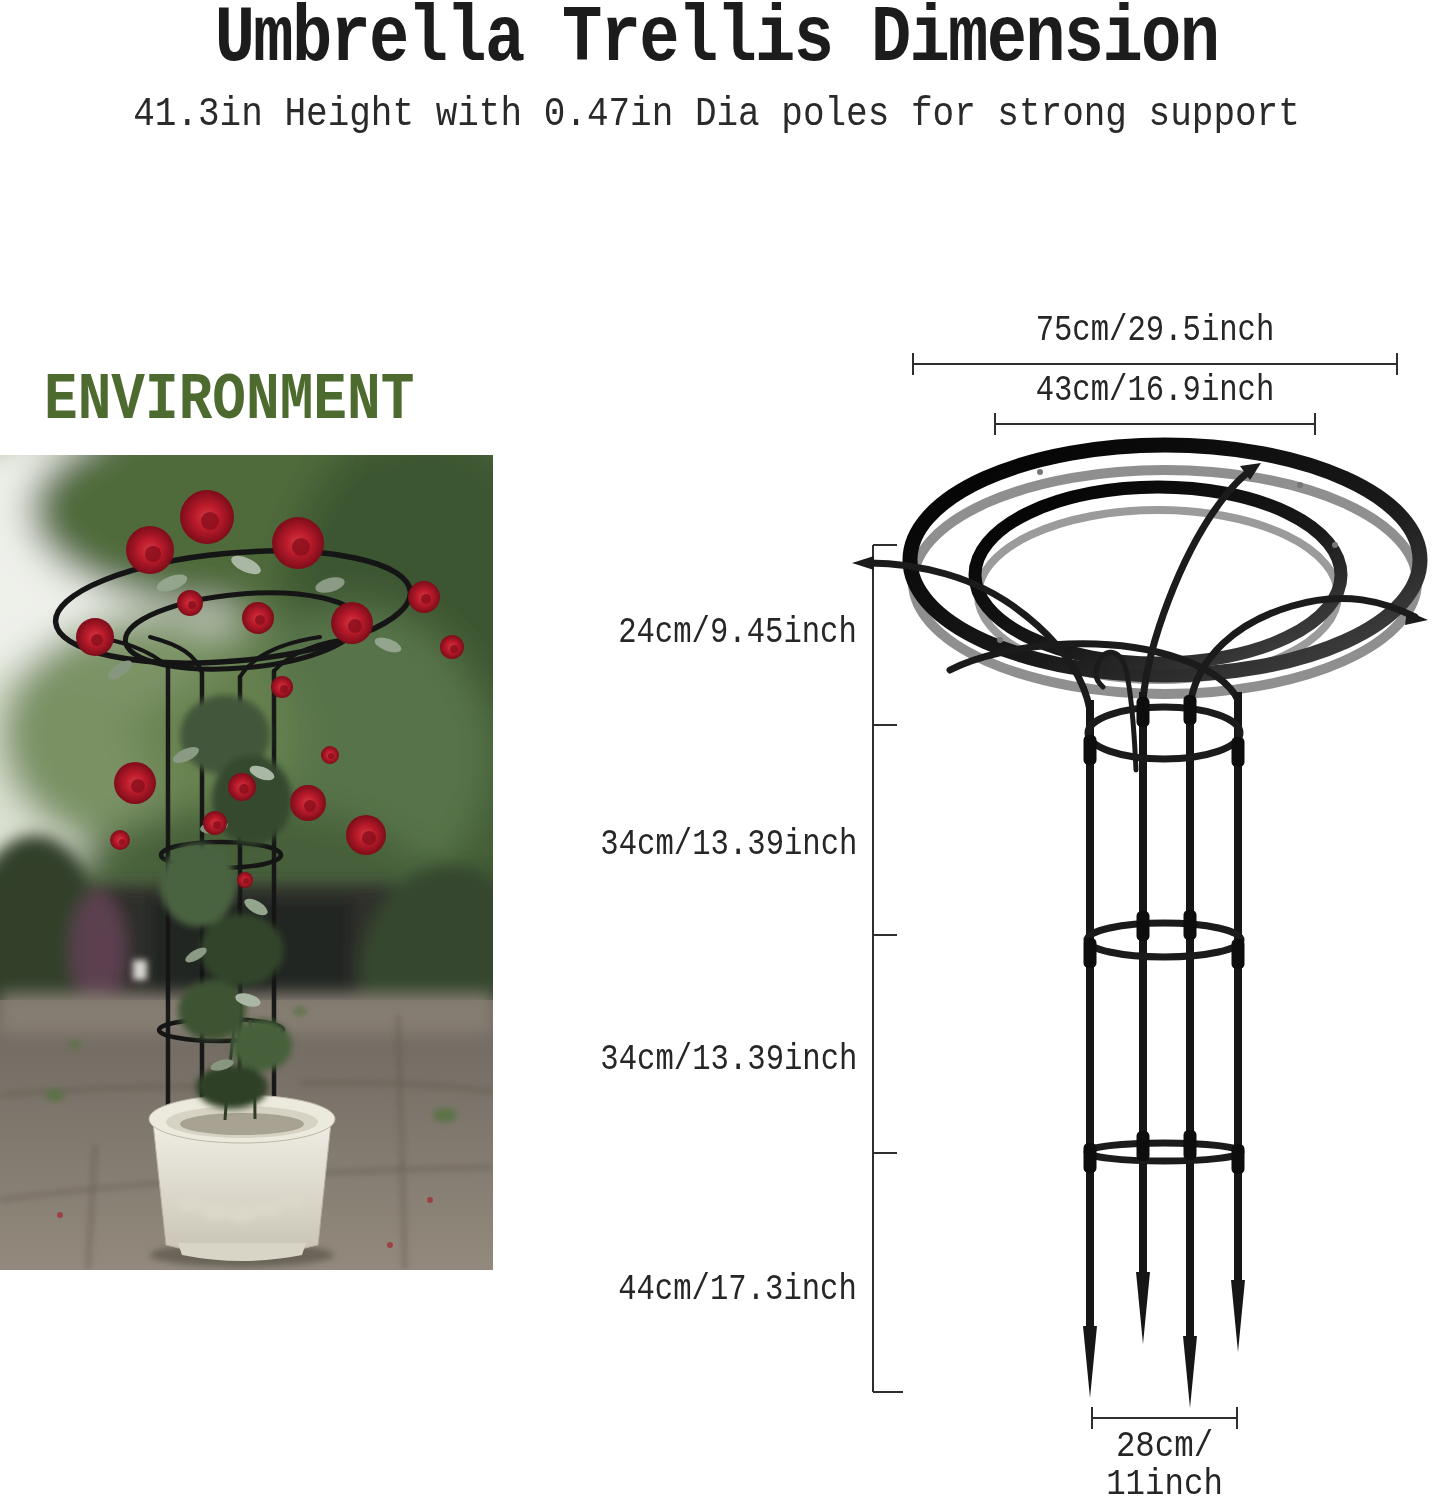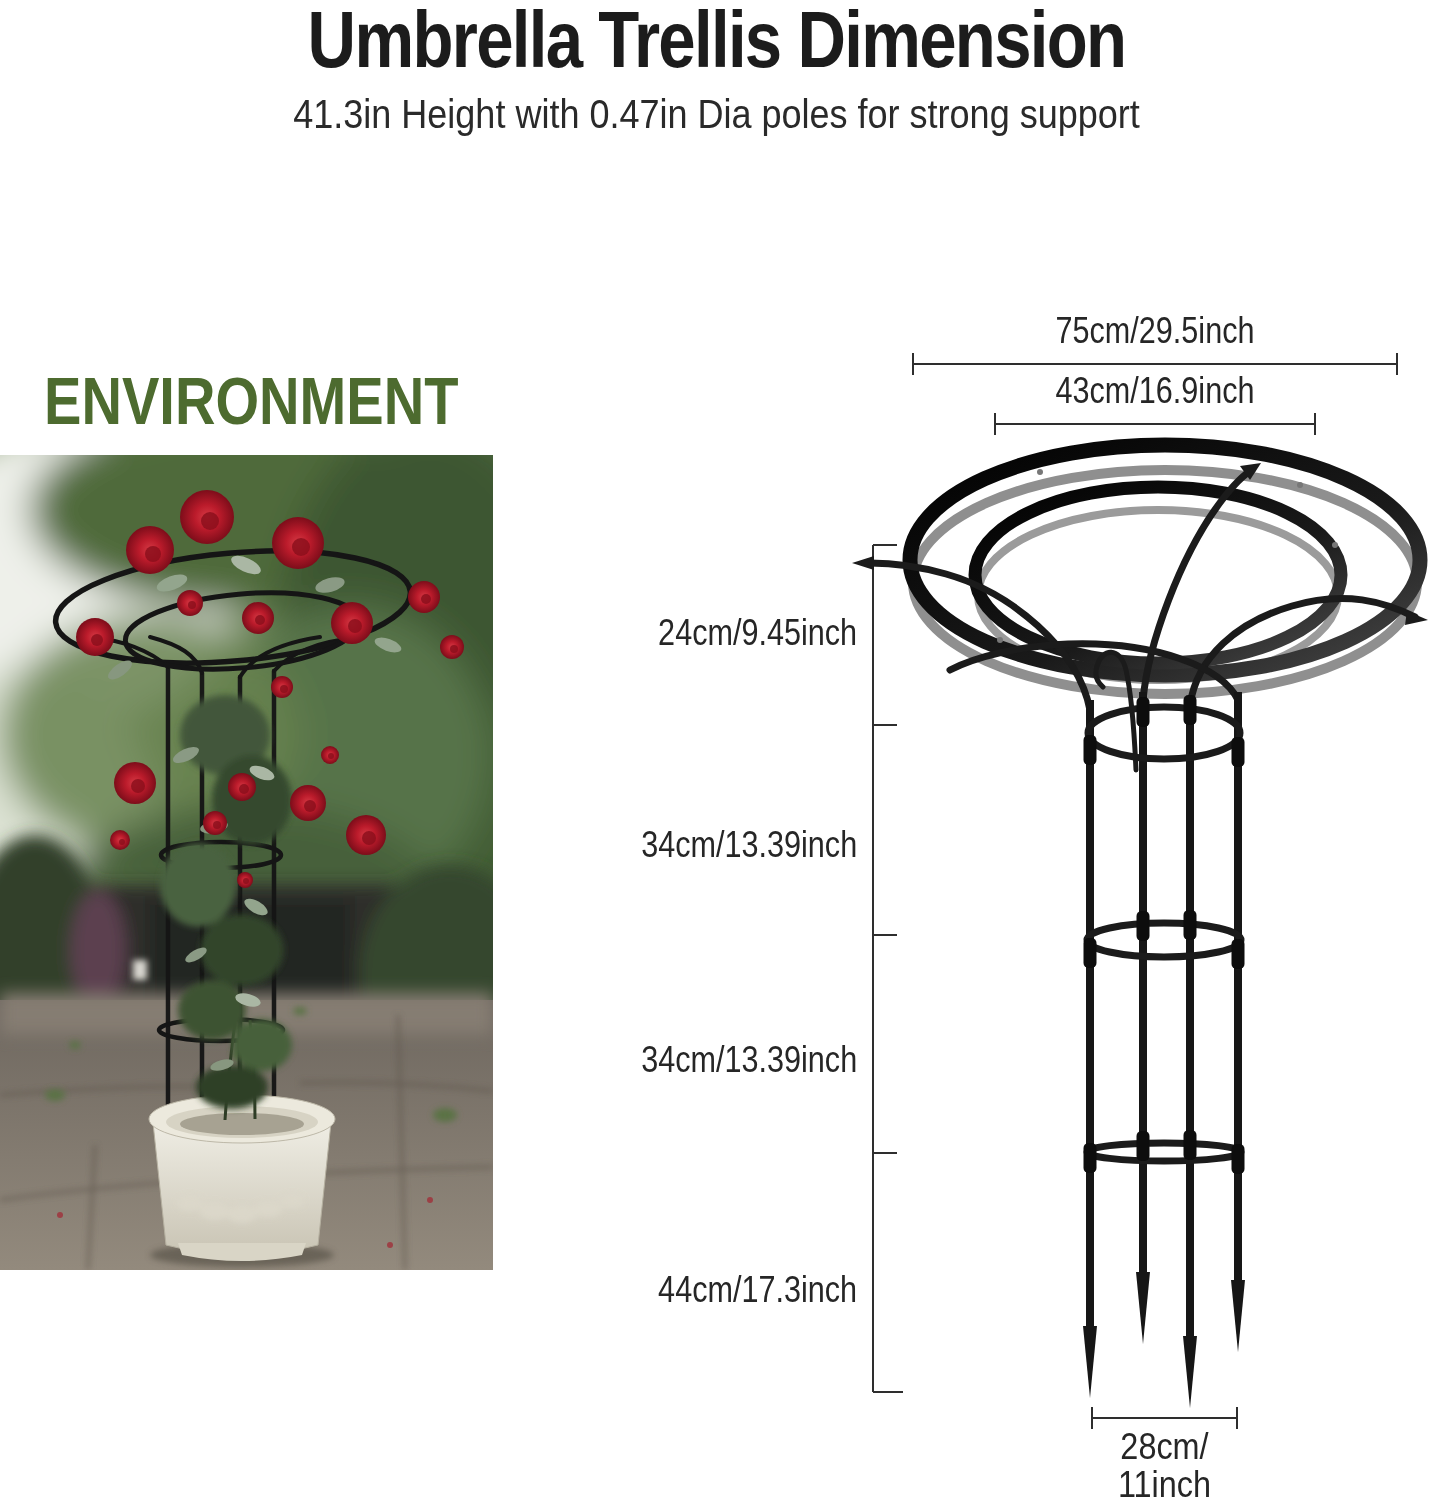--- a/index.html
+++ b/index.html
@@ -1,18 +1,18 @@
 <!DOCTYPE html>
 <html><head>
 <meta charset="utf-8">
 <style>
   html,body{margin:0;padding:0;background:#ffffff;}
   .canvas{
     position:relative;width:1433px;height:1500px;background:#ffffff;overflow:hidden;
-    font-family:Liberation Sans, sans-serif;color:#222;
+    font-family:Liberation Mono, monospace;color:#222;
   }
   .page-title{
     position:absolute;top:0;left:0;width:100%;margin:0;text-align:center;
     font-size:79px;line-height:1.0;font-weight:bold;letter-spacing:-2px;color:#1c1c1c;
     transform:scaleX(.85);transform-origin:center top;white-space:nowrap;
   }
   .page-subtitle{
     position:absolute;top:92px;left:0;width:100%;text-align:center;
     font-size:40px;font-weight:400;color:#2a2a2a;
     transform:scaleX(.90);transform-origin:center top;white-space:nowrap;

